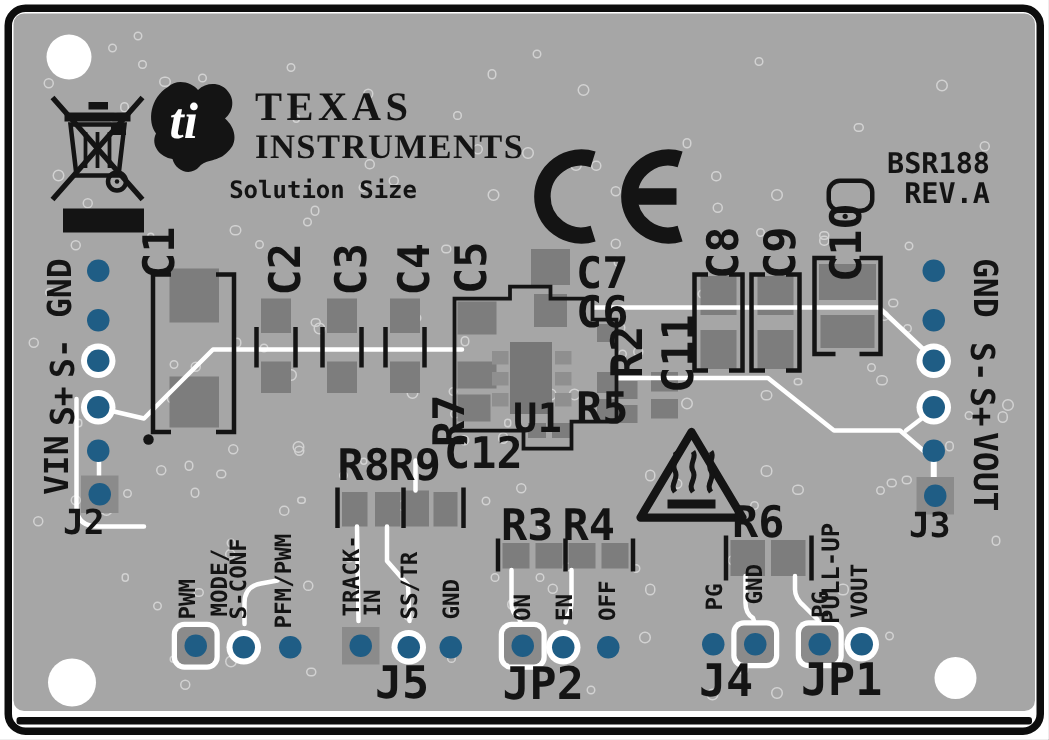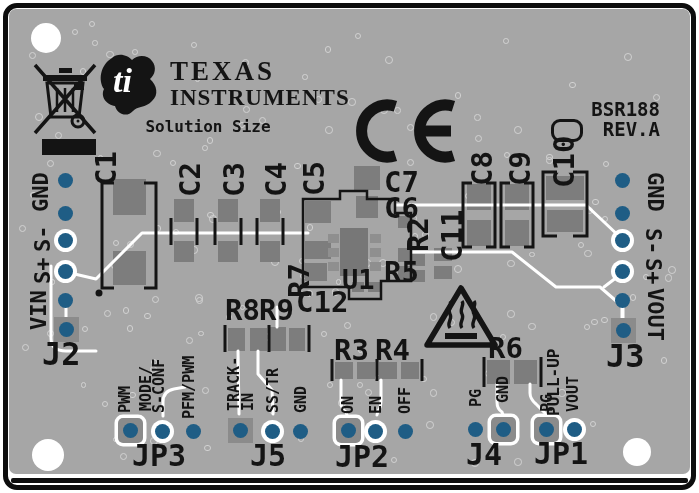--- a/index.html
+++ b/index.html
@@ -9,21 +9,21 @@
   .board{position:absolute;left:9px;top:9px;width:681px;height:465px;background:#a6a6a6;border-radius:7px;}
   .edgebar{position:absolute;left:11px;top:478px;width:677px;height:5px;background:#0d0d0d;border-radius:2px;}
   .abs{position:absolute;}
   .ss{position:absolute;color:#141414;font-family:"DejaVu Sans Mono",monospace;font-weight:bold;line-height:1;white-space:nowrap;}
   .v{transform-origin:0 0;transform:rotate(-90deg);}
   .vr{transform-origin:0 0;transform:rotate(90deg);}
   .pin{font-size:15px;}
   .pinL{font-size:22px;}
   .ref{font-size:29px;}
   .cname{font-size:30px;}
-  .jname{font-size:32px;}
+  .jname{font-size:23px;}
   .pad{position:absolute;background:#7d7d7d;}
   .hole{position:absolute;width:15px;height:15px;border-radius:50%;background:#1f5d85;}
   .ring{box-shadow:0 0 0 4px #ffffff;}
   .sq{position:absolute;width:25px;height:25px;background:#8b8b8b;display:flex;align-items:center;justify-content:center;}
   .sqring{box-shadow:0 0 0 3.5px #ffffff;border-radius:5px;}
   .sq .hole{position:static;}
   .mount{position:absolute;background:#fff;border-radius:50%;}
   .via{position:absolute;border:1.6px solid #d2d2d2;border-radius:50%;pointer-events:none;}
   .banner{font-family:"Liberation Sans","DejaVu Sans",sans-serif;font-weight:bold;font-size:16px;color:#141414;}
   .serifLogo{font-family:"Liberation Serif","DejaVu Serif",serif;font-weight:bold;color:#141414;}
@@ -349,21 +349,21 @@
   <div class="hole ring" style="left:567px;top:422px;"></div>
 
   <div class="bid">
     <div>BSR188</div>
     <div>REV.A</div>
   </div>
   <div class="fidu"></div>
   <div class="abs" style="left:42px;top:139px;width:54px;height:16px;background:#141414;"></div>
   <div class="ss serifLogo" style="left:170px;top:86px;font-size:23px;letter-spacing:1px;">INSTRUMENTS</div>
   <div class="ss serifLogo" style="left:170px;top:58px;font-size:27px;letter-spacing:3px;">TEXAS</div>
-  <div class="ss" style="left:138px;top:117px;width:140px;text-align:center;font-size:16px;line-height:19px;">
+  <div class="ss" style="left:138px;top:117px;width:140px;text-align:right;font-size:16px;line-height:19px;">
     <div>Solution Size</div>
   </div>
 
   <div class="ss ref v" style="left:92px;top:186px;">C1</div>
   <div class="ss ref v" style="left:176px;top:197px;">C2</div>
   <div class="ss ref v" style="left:220px;top:197px;">C3</div>
   <div class="ss ref v" style="left:262px;top:197px;">C4</div>
   <div class="ss ref v" style="left:300px;top:196px;">C5</div>
   <div class="ss ref" style="left:384px;top:168px;">C7</div>
   <div class="ss ref" style="left:384px;top:194px;">C6</div>
@@ -392,21 +392,20 @@
   <div class="ss pinL vr" style="left:666px;top:172px;">GND</div>
   <div class="ss pinL vr" style="left:664px;top:228px;">S-</div>
   <div class="ss pinL vr" style="left:664px;top:258px;">S+</div>
   <div class="ss pinL vr" style="left:666px;top:288px;">VOUT</div>
   <div class="ss jname" style="left:606px;top:340px;">J3</div>
 
   <div class="ss pin v" style="left:118px;top:413px;">PWM</div>
   <div class="ss pin v" style="left:139px;top:411px;">MODE/</div>
   <div class="ss pin v" style="left:152px;top:413px;">S-CONF</div>
   <div class="ss pin v" style="left:182px;top:419px;">PFM/PWM</div>
-  <div class="ss cname" style="left:132px;top:441px;">JP3</div>
 
   <div class="ss pin v" style="left:227px;top:411px;">TRACK-</div>
   <div class="ss pin v" style="left:241px;top:411px;">IN</div>
   <div class="ss pin v" style="left:266px;top:413px;">SS/TR</div>
   <div class="ss pin v" style="left:294px;top:413px;">GND</div>
   <div class="ss cname" style="left:250px;top:441px;">J5</div>
 
   <div class="ss pin v" style="left:341px;top:414px;">ON</div>
   <div class="ss pin v" style="left:369px;top:414px;">EN</div>
   <div class="ss pin v" style="left:398px;top:414px;">OFF</div>

